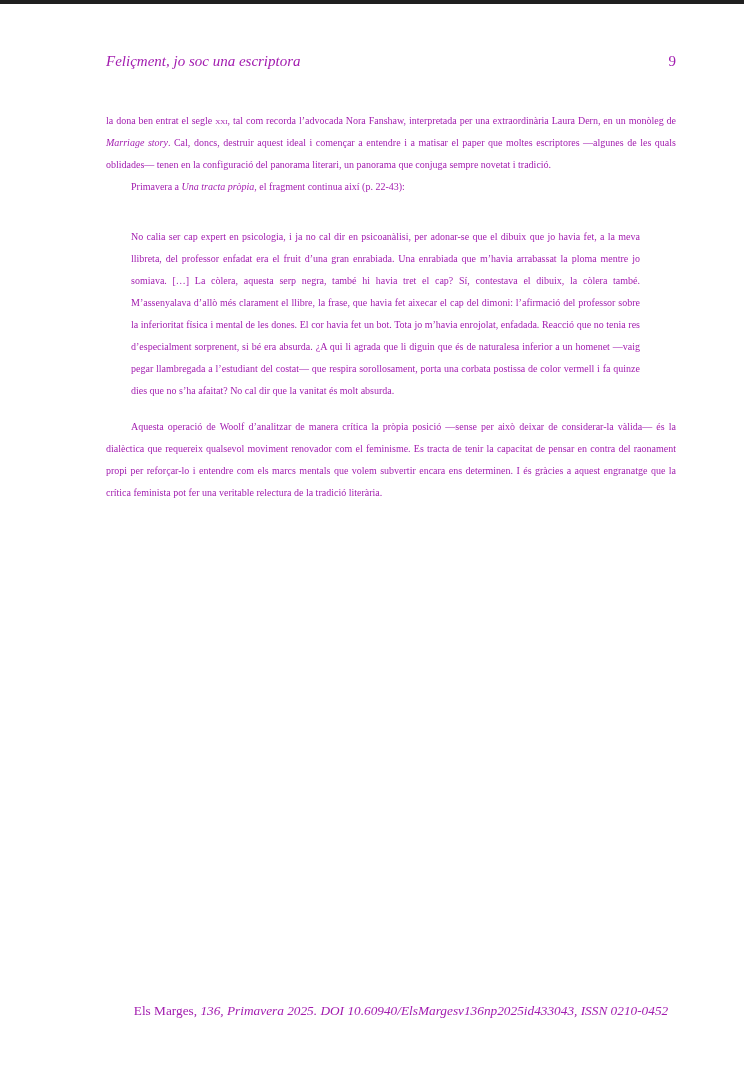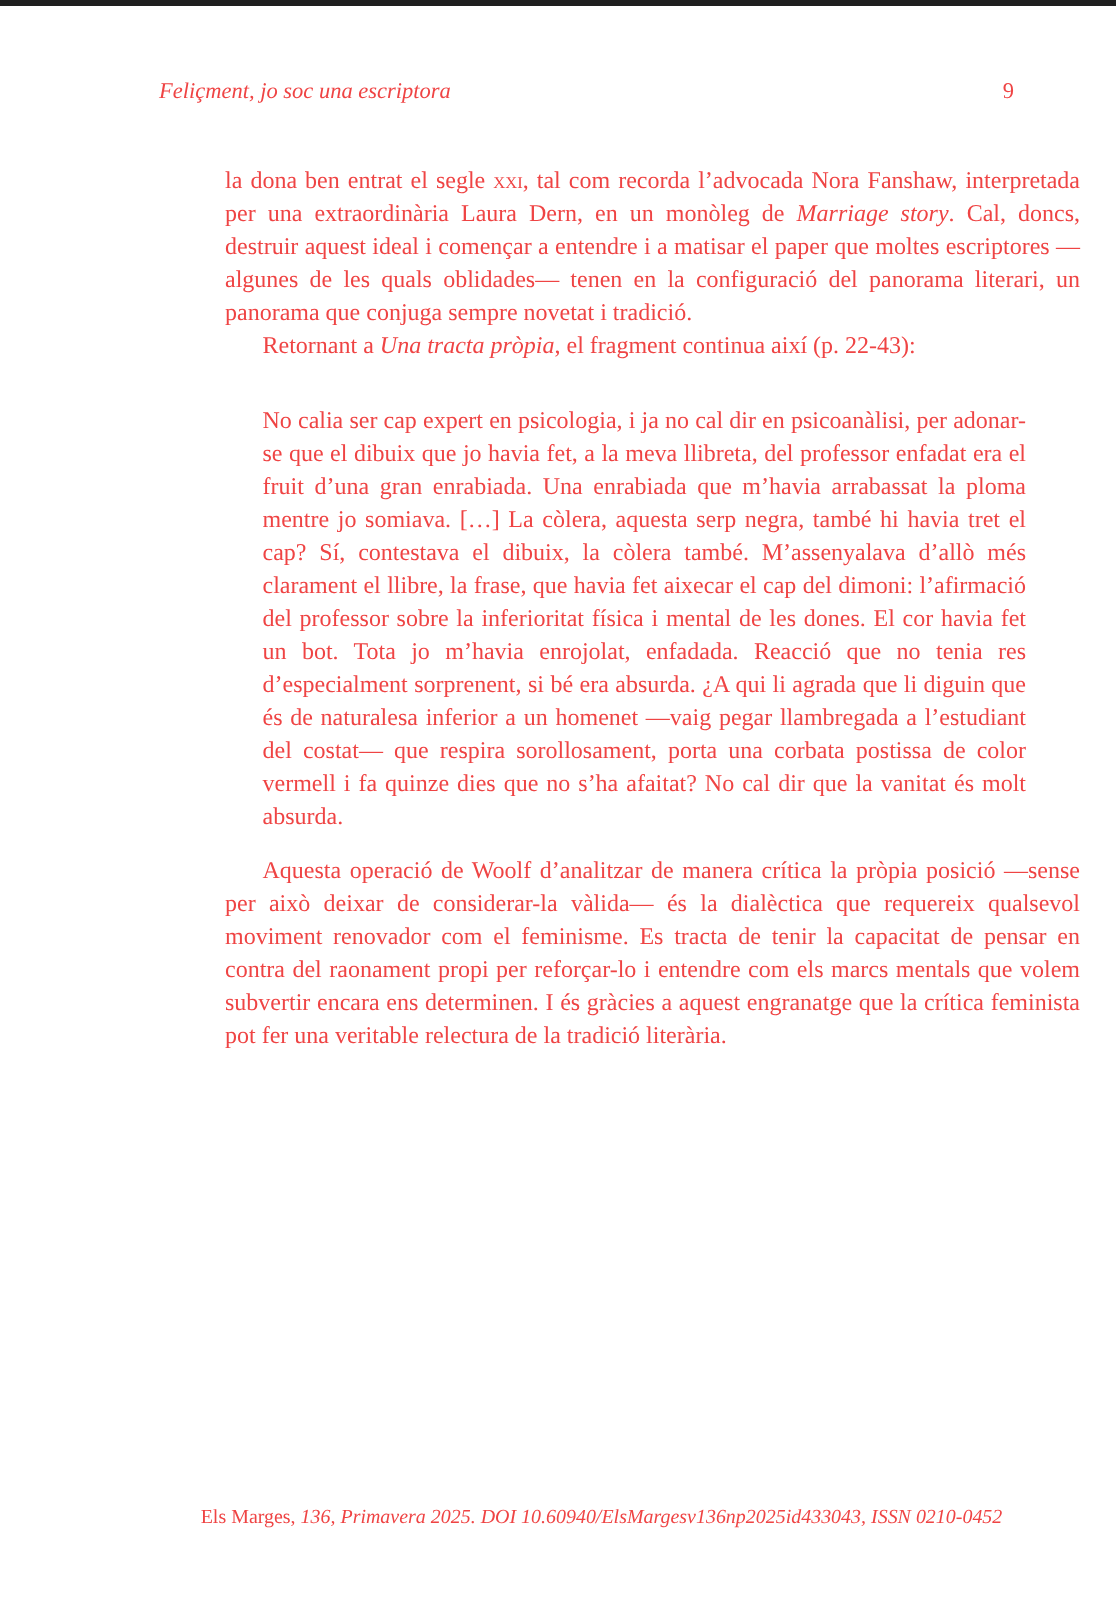--- a/index.html
+++ b/index.html
@@ -6,21 +6,21 @@
     margin: 0;
     padding: 0;
     background: #ffffff;
   }
   .page {
     position: relative;
     width: 744px;
     height: 1075px;
     background: #ffffff;
     font-family: "Liberation Serif", "DejaVu Serif", serif;
-    color: #ef4444;
+    color: #a21caf;
     overflow: hidden;
   }
   .top-bar {
     position: absolute;
     top: 0;
     left: 0;
     right: 0;
     height: 4px;
     background: #1f1f1f;
   }
@@ -39,24 +39,23 @@
     font-style: italic;
   }
   .running-header .page-number {
     font-style: normal;
   }
   .article-body {
     position: absolute;
     top: 110px;
     left: 106px;
     width: 570px;
-    font-size: 16px;
+    font-size: 10px;
     line-height: 22px;
     text-align: justify;
-    margin-left: 44px;
   }
   .para {
     margin: 0;
   }
   .para.indent {
     text-indent: 25px;
   }
   .quote {
     margin: 28px 36px 14px 25px;
     text-align: justify;
@@ -86,21 +85,21 @@
 
   <div class="running-header">
     <span class="header-title">Feliçment, jo soc una escriptora</span>
     <span class="page-number">9</span>
   </div>
 
   <div class="article-body">
 
     <p class="para"><span>la dona ben entrat el segle </span><span class="sc">xxi</span><span>, tal com recorda l’advocada Nora Fanshaw, interpretada per una extraordinària Laura Dern, en un monòleg de </span><span class="it">Marriage story</span><span>. Cal, doncs, destruir aquest ideal i començar a entendre i a matisar el paper que moltes escriptores —algunes de les quals oblidades— tenen en la configuració del panorama literari, un panorama que conjuga sempre novetat i tradició.</span></p>
 
-    <p class="para indent"><span>Retornant a </span><span class="it">Una tracta pròpia</span><span>, el fragment continua així (p. 22-43):</span></p>
+    <p class="para indent"><span>Primavera a </span><span class="it">Una tracta pròpia</span><span>, el fragment continua així (p. 22-43):</span></p>
 
     <blockquote class="quote">No calia ser cap expert en psicologia, i ja no cal dir en psicoanàlisi, per adonar-se que el dibuix que jo havia fet, a la meva llibreta, del professor enfadat era el fruit d’una gran enrabiada. Una enrabiada que m’havia arrabassat la ploma mentre jo somiava. […] La còlera, aquesta serp negra, també hi havia tret el cap? Sí, contestava el dibuix, la còlera també. M’assenyalava d’allò més clarament el llibre, la frase, que havia fet aixecar el cap del dimoni: l’afirmació del professor sobre la inferioritat física i mental de les dones. El cor havia fet un bot. Tota jo m’havia enrojolat, enfadada. Reacció que no tenia res d’especialment sorprenent, si bé era absurda. ¿A qui li agrada que li diguin que és de naturalesa inferior a un homenet —vaig pegar llambregada a l’estudiant del costat— que respira sorollosament, porta una corbata postissa de color vermell i fa quinze dies que no s’ha afaitat? No cal dir que la vanitat és molt absurda.</blockquote>
 
     <p class="para indent">Aquesta operació de Woolf d’analitzar de manera crítica la pròpia posició —sense per això deixar de considerar-la vàlida— és la dialèctica que requereix qualsevol moviment renovador com el feminisme. Es tracta de tenir la capacitat de pensar en contra del raonament propi per reforçar-lo i entendre com els marcs mentals que volem subvertir encara ens determinen. I és gràcies a aquest engranatge que la crítica feminista pot fer una veritable relectura de la tradició literària.</p>
 
   </div>
 
   <div class="page-footer"><span>Els Marges, </span><span class="it">136, Primavera 2025. DOI 10.60940/ElsMargesv136np2025id433043, ISSN 0210-0452</span></div>
 
 </div>

